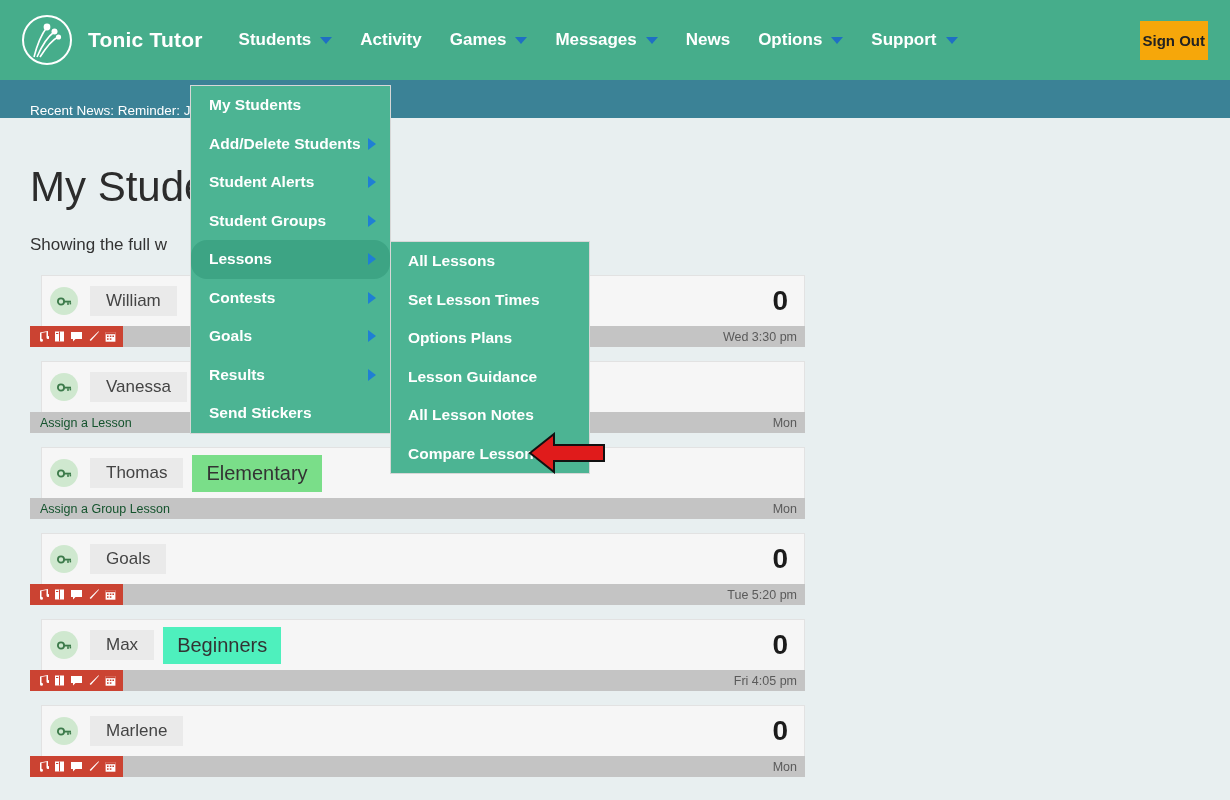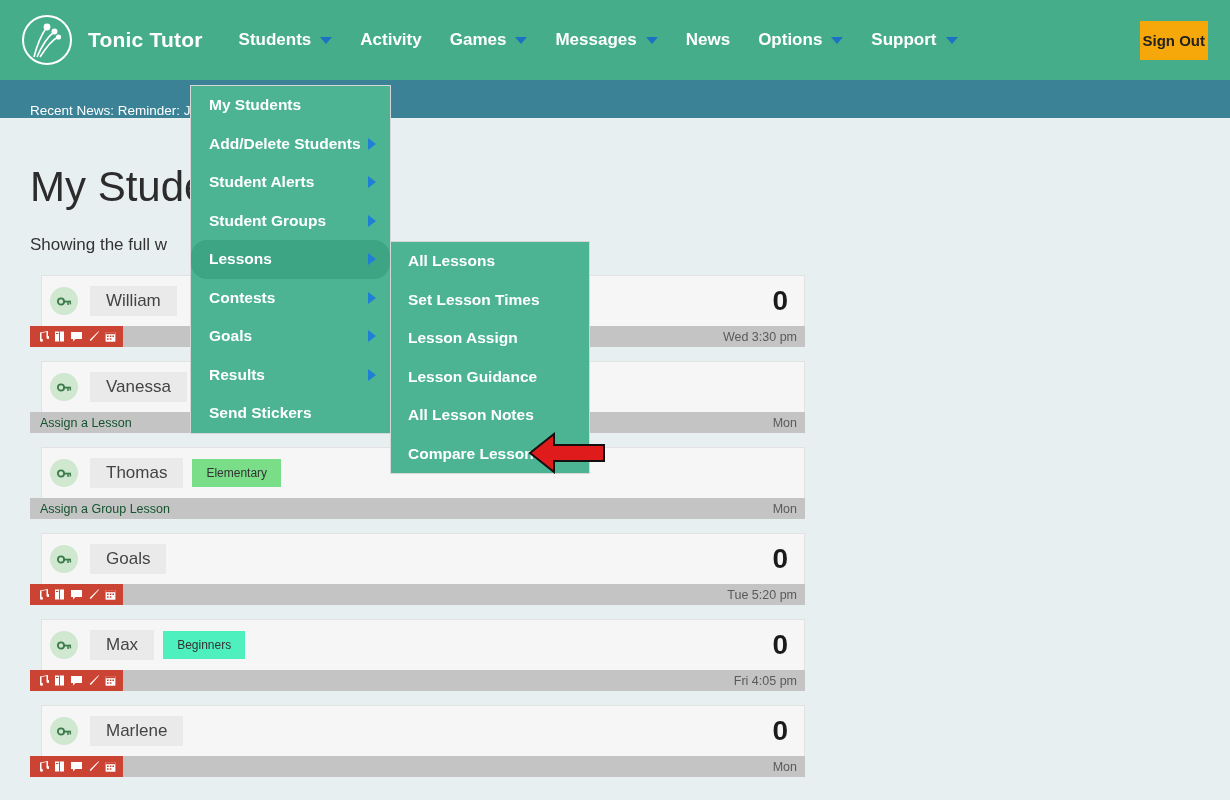--- a/index.html
+++ b/index.html
@@ -145,21 +145,21 @@
   .key-badge svg { display: block; }
   .student-name {
     background: #eaeaea;
     color: #444;
     font-size: 17px;
     padding: 5px 16px;
     margin-left: 12px;
     white-space: nowrap;
   }
   .group-badge {
-    font-size: 12px;
+    font-size: 20px;
     color: #333;
     padding: 7px 14px;
     margin-left: 9px;
     white-space: nowrap;
   }
   .score {
     margin-left: auto;
     font-size: 28px;
     font-weight: bold;
     color: #1b1b1b;
@@ -548,21 +548,21 @@
 </div>
 
 <div class="dropdown menu-level2">
   <div class="menu-item">
     <span>All Lessons</span>
   </div>
   <div class="menu-item">
     <span>Set Lesson Times</span>
   </div>
   <div class="menu-item">
-    <span>Lesson Assign</span>
+    <span>Options Plans</span>
   </div>
   <div class="menu-item">
     <span>Lesson Guidance</span>
   </div>
   <div class="menu-item">
     <span>All Lesson Notes</span>
   </div>
   <div class="menu-item">
     <span>Compare Lessons</span>
   </div>

